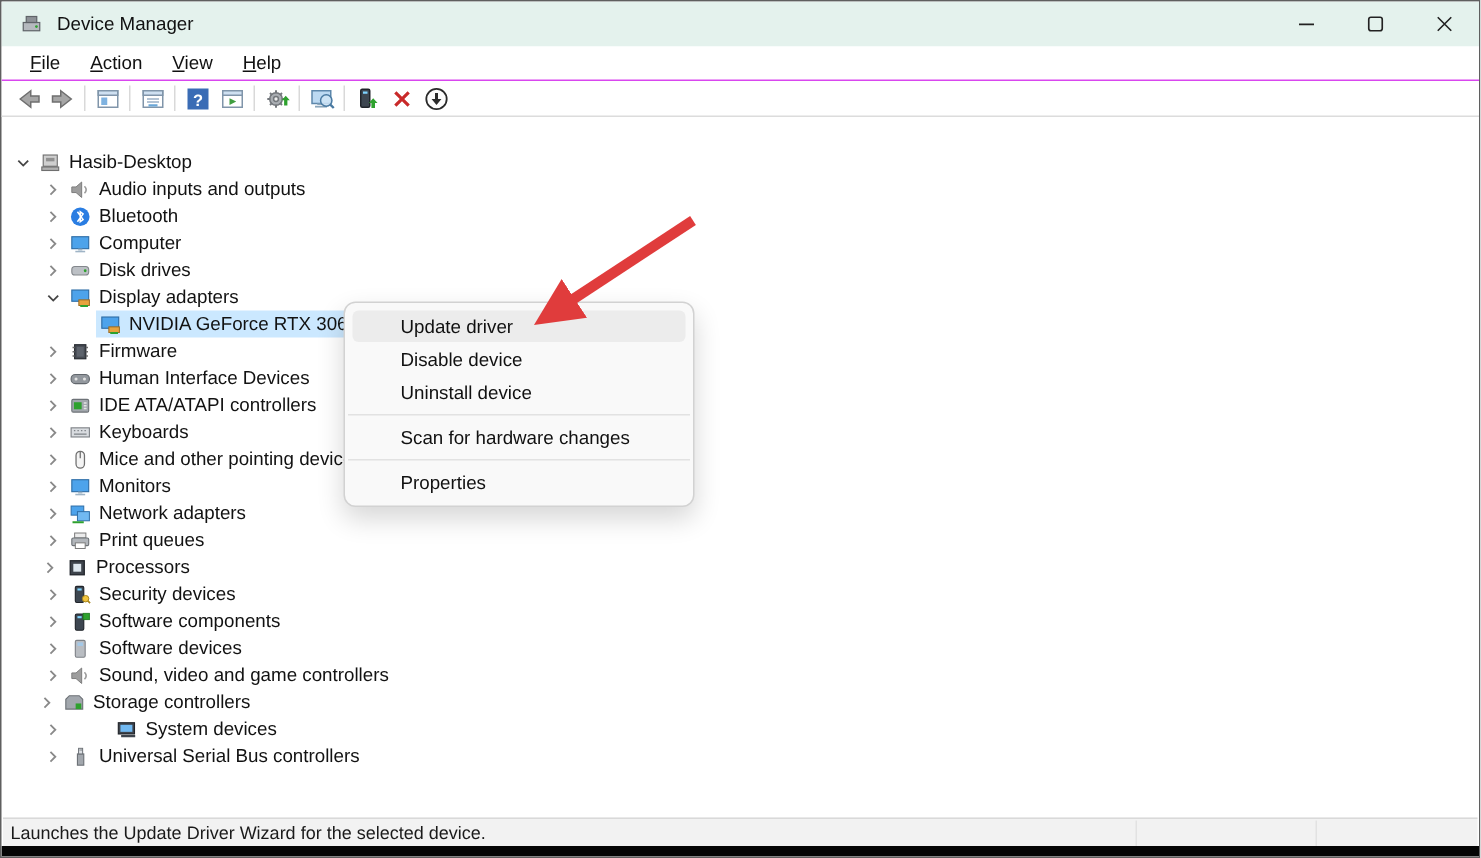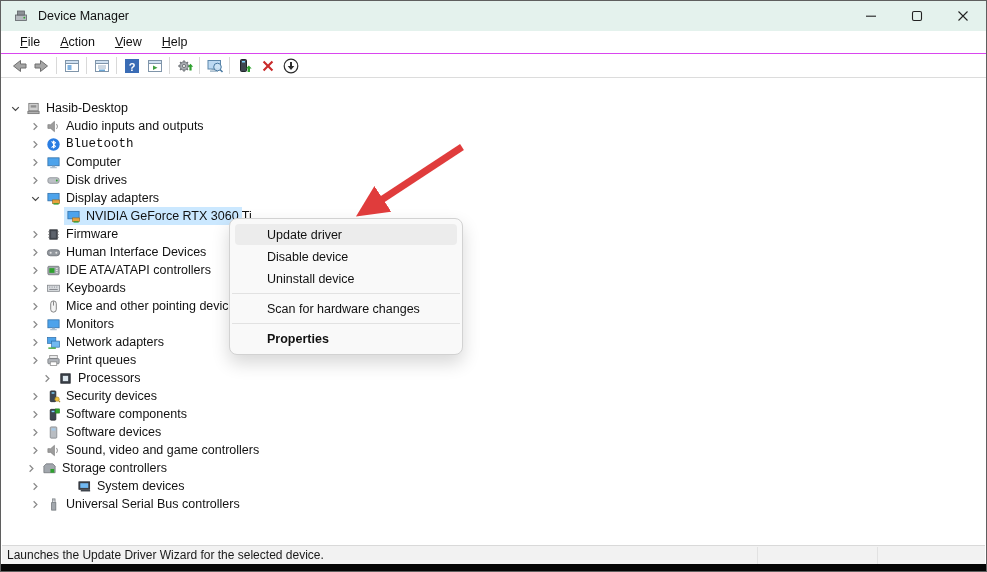--- a/index.html
+++ b/index.html
@@ -29,28 +29,28 @@
   .row { height:18px; display:flex; align-items:center; font-size:12.5px; white-space:nowrap; }
   .chev { width:18px; height:18px; display:flex; align-items:center; justify-content:center; flex:0 0 18px; }
   .chev svg { width:15px; height:15px; }
   .row-inner { display:flex; align-items:center; height:18px; }
   .row .ticon { width:18px; height:16px; display:flex; align-items:center; justify-content:center; flex:0 0 18px; }
   .row .ticon svg { width:15px; height:15px; }
   .row .label { margin-left:4px; color:#121212; }
   .row.selected .row-inner { background:#cbe8ff; width:178px; }
   
   .cmenu {
-    position:absolute; left:228px; top:217px; width:234px; z-index:20;
+    position:absolute; left:228px; top:200px; width:234px; z-index:20;
     background:#f9f9f9; border:1px solid #d2d2d2; border-radius:8px;
     box-shadow:0 8px 18px rgba(0,0,0,.16); padding:4px 0;
   }
   .cm-item { height:21px; margin:1px 5px; padding-left:32px; display:flex; align-items:center;
     font-size:12.5px; color:#111; border-radius:4px; }
   .cm-item.hl { background:#ececec; }
-  .cm-item.bold { font-weight:bold; }
+  .cm-item.bold { font-weight:normal; }
   .cm-sep { height:1px; background:#e2e2e2; margin:4px 2px; }
   
   .statusbar { position:absolute; left:1px; right:1px; bottom:7px; height:19px; background:#f2f2f2;
     border-top:1px solid #d9d9d9; display:flex; align-items:center; font-size:12px; padding-left:5px; z-index:5; }
   .status-sep { position:absolute; top:1px; bottom:0; width:1px; background:#e2e2e2; }
   .blackstrip { position:absolute; left:0; right:0; bottom:0; height:7px; background:#050505; z-index:6; }
   
   .arrow-overlay { position:absolute; inset:0; z-index:50; pointer-events:none; }
 </style>
 </head>
@@ -230,21 +230,21 @@
         <span class="row-inner">
           <span class="ticon">
             <svg viewBox="0 0 16 16">
               <path d="M2 6h3l4-3.5v11L5 10H2z" fill="#9d9d9d" stroke="#7c7c7c" stroke-width=".7"></path>
               <path d="M11 5.5q2.4 2.5 0 5" fill="none" stroke="#9d9d9d" stroke-width="1.1"></path>
             </svg>
           </span>
           <span class="label">Audio inputs and outputs</span>
         </span>
       </div>
-      <div class="row" style="padding-left: 24px; font-family: Liberation Mono, monospace;">
+      <div class="row" style="padding-left: 24px;">
         <span class="chev">
           <svg viewBox="0 0 16 16">
             <path d="M6 4.5 9.5 8 6 11.5" fill="none" stroke="#8a8a8a" stroke-width="1.3"></path>
           </svg>
         </span>
         <span class="row-inner">
           <span class="ticon">
             <svg viewBox="0 0 16 16">
               <circle cx="8" cy="8" r="6.6" fill="#2a7de2"></circle>
               <path d="M6 4.5 10 10 8 11.5V4.5L10 6 6 11.5" fill="none" stroke="#fff" stroke-width="1.1"></path>
@@ -443,21 +443,21 @@
           <span class="ticon">
             <svg viewBox="0 0 16 16">
               <rect x="4" y="2.5" width="8" height="3.5" fill="#ececec" stroke="#7a7a7a" stroke-width=".7"></rect>
               <rect x="2" y="6" width="12" height="5.5" rx="1" fill="#b2b6bb" stroke="#6d7277" stroke-width=".8"></rect>
               <rect x="4.5" y="9.5" width="7" height="4" fill="#fff" stroke="#7a7a7a" stroke-width=".7"></rect>
             </svg>
           </span>
           <span class="label">Print queues</span>
         </span>
       </div>
-      <div class="row" style="padding-left: 36px;">
+      <div class="row" style="padding-left: 22px;">
         <span class="chev">
           <svg viewBox="0 0 16 16">
             <path d="M6 4.5 9.5 8 6 11.5" fill="none" stroke="#8a8a8a" stroke-width="1.3"></path>
           </svg>
         </span>
         <span class="row-inner">
           <span class="ticon">
             <svg viewBox="0 0 16 16">
               <rect x="3" y="3" width="10" height="10" fill="#3e444c" stroke="#1f2329" stroke-width=".9"></rect>
               <rect x="5.2" y="5.2" width="5.6" height="5.6" fill="#dde7ee"></rect>

